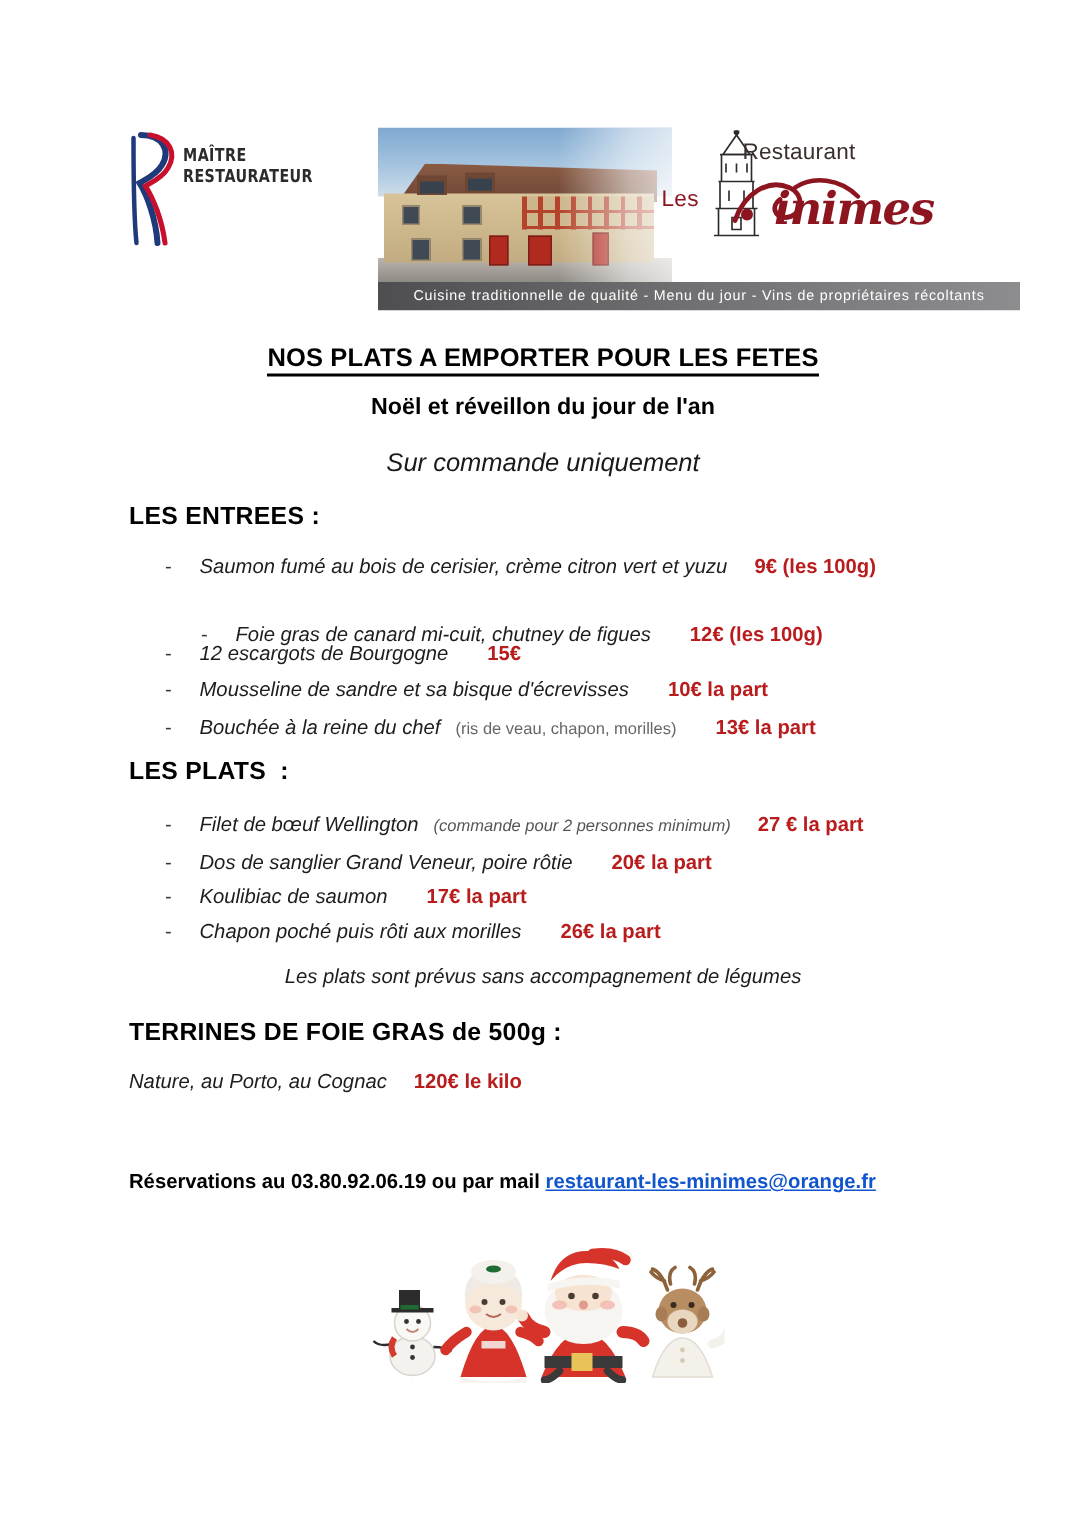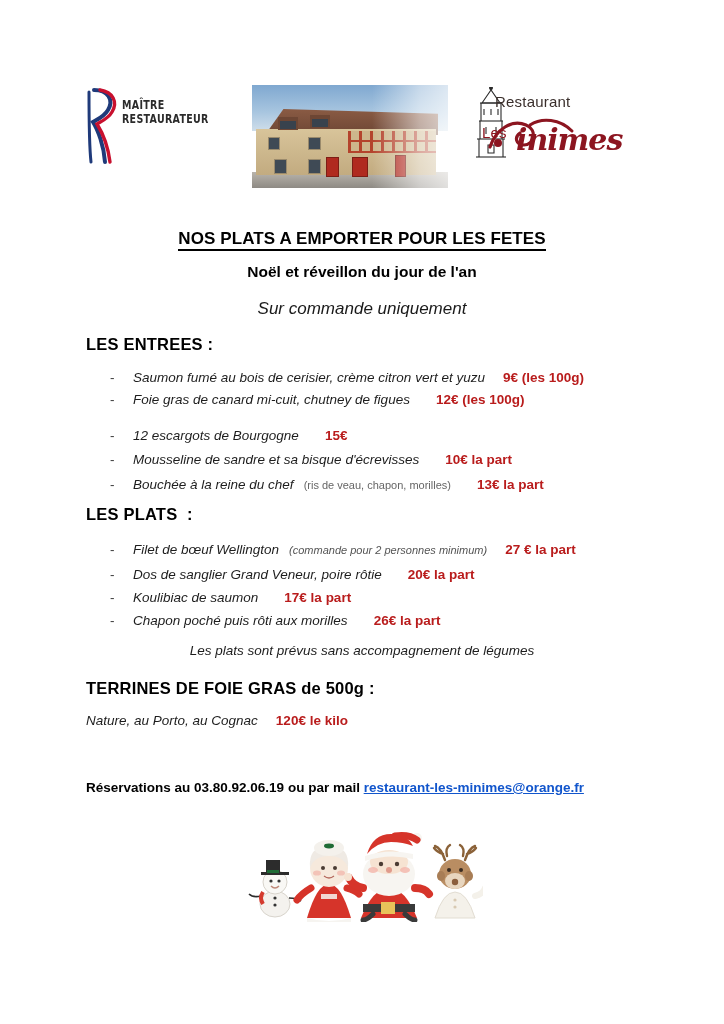--- a/index.html
+++ b/index.html
@@ -146,21 +146,20 @@
     letter-spacing: 0.2px;
   }
   .word-les {
     position: absolute;
     left: 29px;
     top: 39px;
     font-family: "Liberation Sans", sans-serif;
     font-size: 15px;
     color: #8c1520;
     letter-spacing: 0.2px;
-    margin-left: 41px;
   }
   .word-minimes {
     position: absolute;
     left: 104px;
     top: 40px;
     font-family: "DejaVu Serif", serif;
     font-style: italic;
     font-size: 30px;
     font-weight: 700;
     color: #8c1520;
@@ -375,35 +374,36 @@
       <svg class="swash-svg" viewBox="0 0 130 62">
         <path d="M4 34 C10 16, 26 6, 40 12 C52 17, 48 32, 38 32 C30 32, 28 24, 34 20" fill="none" stroke="#8c1520" stroke-width="3.2" stroke-linecap="round"></path>
         <path d="M44 12 C56 4, 74 6, 86 18" fill="none" stroke="#8c1520" stroke-width="3" stroke-linecap="round"></path>
         <circle cx="12" cy="30" r="4" fill="#8c1520"></circle>
       </svg>
       <div class="word-restaurant">Restaurant</div>
       <div class="word-les">Les</div>
       <div class="word-minimes">inimes</div>
     </div>
 
+    <div class="banner-tagline">Cuisine traditionnelle de qualité - Menu du jour - Vins de propriétaires récoltants</div>
   </div>
 </div>
 
 <div class="title-main">
   <span>NOS PLATS A EMPORTER POUR LES FETES</span>
 </div>
 <div class="title-sub">Noël et réveillon du jour de l'an</div>
 <div class="title-note">Sur commande uniquement</div>
 
 <div class="section-head" style="top:335px;">LES ENTREES :</div>
 
 <div class="item" style="top:371px;">
   <span class="dash">-</span><span class="name">Saumon fumé au bois de cerisier, crème citron vert et yuzu</span><span class="gap-m"></span><span class="price">9€ (les 100g)</span>
 </div>
-<div class="item" style="top:393px;">
+<div class="item" style="top:416px;margin-left:24px;">
   <span class="dash">-</span><span class="name">Foie gras de canard mi-cuit, chutney de figues</span><span class="gap-l"></span><span class="price">12€ (les 100g)</span>
 </div>
 <div class="item" style="top:429px;">
   <span class="dash">-</span><span class="name">12 escargots de Bourgogne</span><span class="gap-l"></span><span class="price">15€</span>
 </div>
 <div class="item" style="top:453px;">
   <span class="dash">-</span><span class="name">Mousseline de sandre et sa bisque d'écrevisses</span><span class="gap-l"></span><span class="price">10€ la part</span>
 </div>
 <div class="item" style="top:478px;">
   <span class="dash">-</span><span class="name">Bouchée à la reine du chef</span><span class="gap-s"></span><span class="paren-up">(ris de veau, chapon, morilles)</span><span class="gap-l"></span><span class="price">13€ la part</span>

